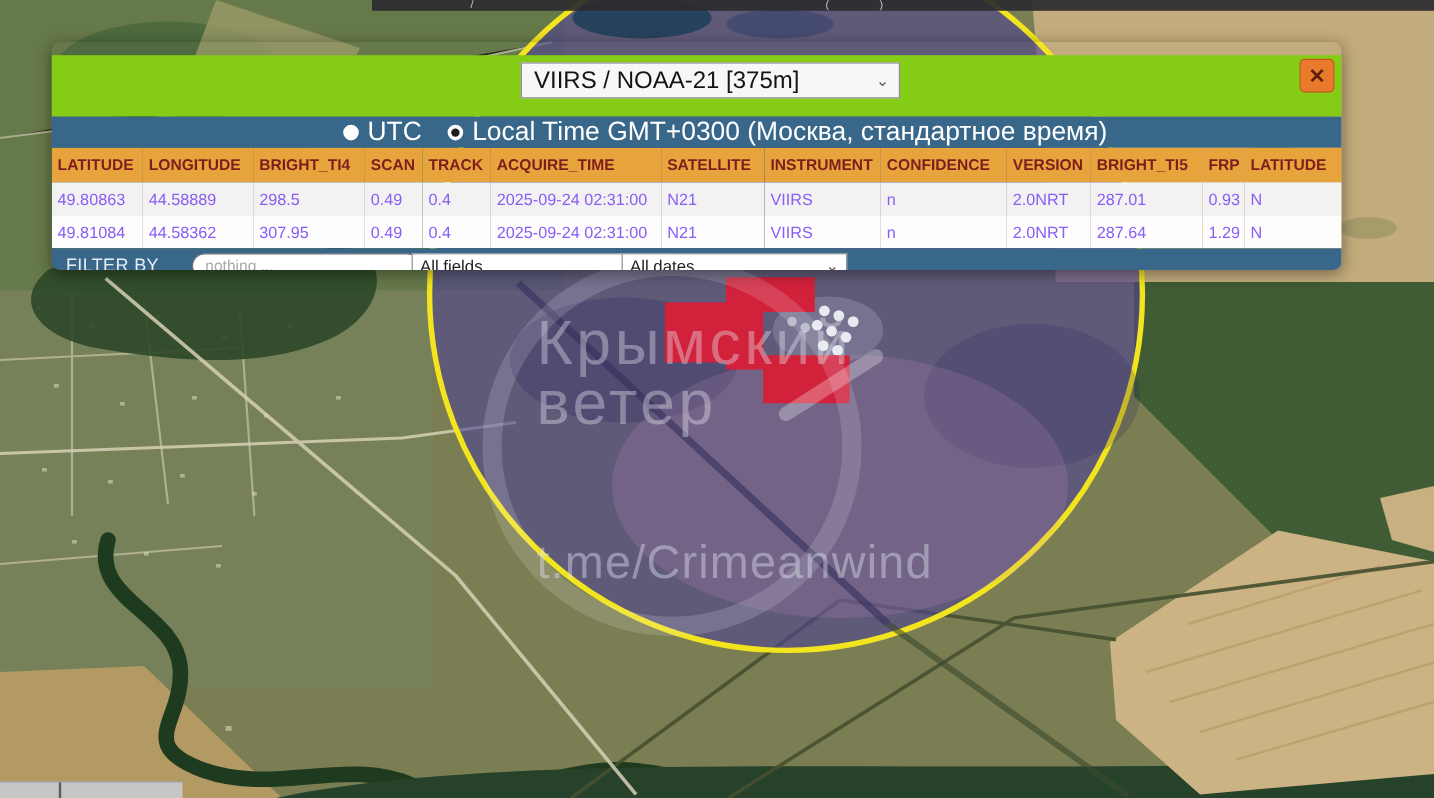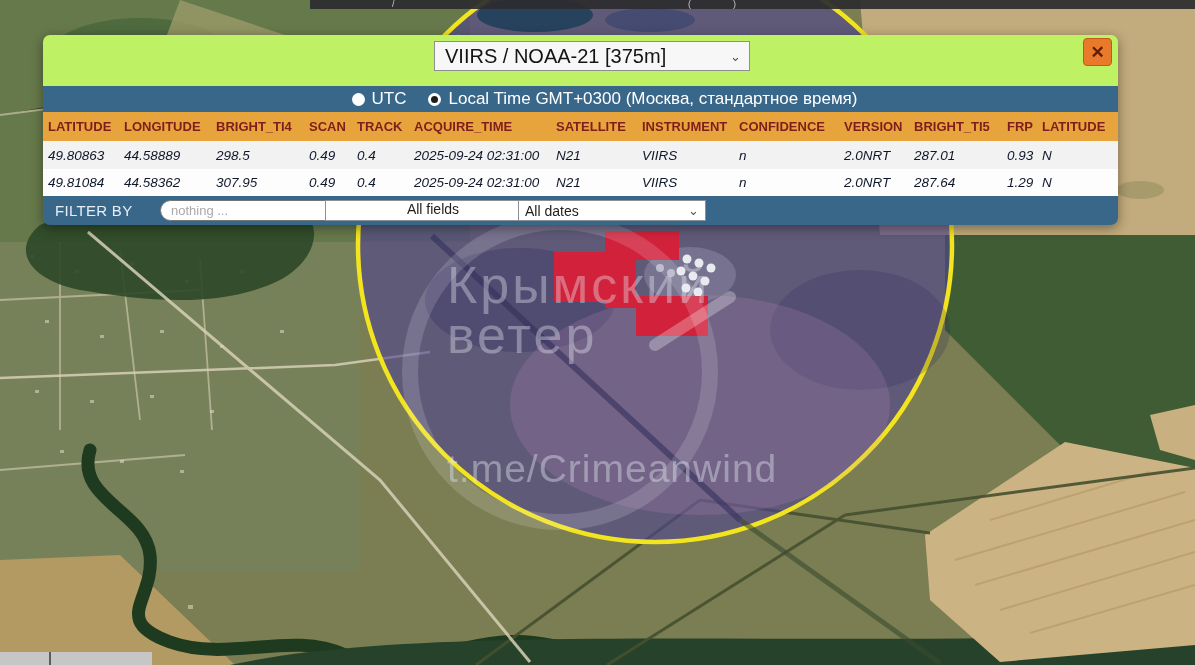--- a/index.html
+++ b/index.html
@@ -3,49 +3,49 @@
 <meta charset="utf-8">
 <style>
   html,body{margin:0;padding:0;background:#555;}
   .stage{position:relative;width:1195px;height:665px;overflow:hidden;
          font-family:"Liberation Sans",sans-serif;background:#7b7e52;}
   svg.map{position:absolute;left:0;top:0;}
 
   
   .dialog{position:absolute;left:43px;top:35px;width:1075px;height:190px;
           border-radius:7px;overflow:hidden;box-shadow:0 3px 12px rgba(0,0,0,.4);z-index:10;}
-  .dlg-head{height:51px;background:#bef264;position:relative;}
+  .dlg-head{height:51px;background:#84cc16;position:relative;margin-top:11px;}
   .dataset-select{position:absolute;left:391px;top:6px;width:316px;height:30px;background:#f7f7f7;
           border:1px solid #8f8f8f;display:flex;align-items:center;justify-content:space-between;
           padding:0 8px 0 10px;font-size:20px;color:#141414;box-sizing:border-box;cursor:default;}
   .chev{color:#555;font-size:13px;line-height:1;}
   .close-btn{position:absolute;right:6px;top:3px;width:27px;height:26px;background:#ea7a2b;
           border:1px solid #c4591b;border-radius:4px;display:flex;align-items:center;justify-content:center;
           color:#5d1e09;font-size:17px;font-weight:bold;cursor:pointer;}
   .radio-row{height:26px;background:#38678a;display:flex;align-items:center;justify-content:center;
-          color:#fff;font-size:17px;padding-left:48px;}
+          color:#fff;font-size:22px;padding-left:48px;}
   .radio{width:13px;height:13px;border-radius:50%;background:#fff;display:inline-block;position:relative;
           margin:0 7px 0 0;flex:none;}
   .radio.selected::after{content:"";position:absolute;left:3px;top:3px;width:7px;height:7px;border-radius:50%;background:#1d1d1d;}
   .radio-gap{width:22px;}
   .dlg-table{border-collapse:collapse;table-layout:fixed;width:1075px;}
   .dlg-table thead th{background:#e7a43c;color:#7f1d1d;font-size:13px;font-weight:bold;text-align:left;
           height:29px;padding:0 0 0 5px;white-space:nowrap;overflow:hidden;}
-  .dlg-table tbody td{font-size:13.5px;color:#0f172a;padding:0 0 0 5px;white-space:nowrap;overflow:hidden;font-style:italic;}
+  .dlg-table tbody td{font-size:13.5px;color:#8b5cf6;padding:0 0 0 5px;white-space:nowrap;overflow:hidden;}
   .dlg-table tr.r0{background:#f2f2f2;height:28px;}
   .dlg-table tr.r1{background:#fdfdfd;height:27px;}
   .filter-bar{height:29px;background:#38678a;position:relative;}
   .filter-label{position:absolute;left:12px;top:6px;color:#e8eef4;font-size:15px;letter-spacing:.3px;}
   .filter-input{position:absolute;left:85px;top:4px;width:190px;height:21px;border-radius:11px;
           border:1px solid #70757a;padding:0 10px;font-size:13px;box-sizing:border-box;color:#333;background:#fff;outline:none;margin-left:32px;}
   .filter-input::placeholder{color:#a9a9a9;}
   .sel{position:absolute;top:4px;height:21px;background:#fff;border:1px solid #8a9096;display:flex;
           align-items:center;justify-content:space-between;padding:0 6px;font-size:14px;color:#222;
           box-sizing:border-box;cursor:default;}
-  .sel.fields{left:282px;width:216px;flex-direction:column;}
+  .sel.fields{left:300px;width:216px;}
   .sel.dates{left:475px;width:188px;gap:17px;}
 
   
   .top-partial{position:absolute;left:310px;top:0;width:885px;height:9px;background:rgba(43,43,47,.92);
           z-index:5;color:#c9c9c9;font-size:9px;overflow:hidden;}
   .top-partial span{position:absolute;top:-1px;}
   .corner-partial{position:absolute;left:0;top:651px;width:152px;height:14px;background:#c6c6c6;
           border-top:1px solid #9a9a9a;z-index:5;}
   .corner-partial .divider{position:absolute;left:49px;top:0;width:2px;height:14px;background:#5d5d5d;}
 </style>

